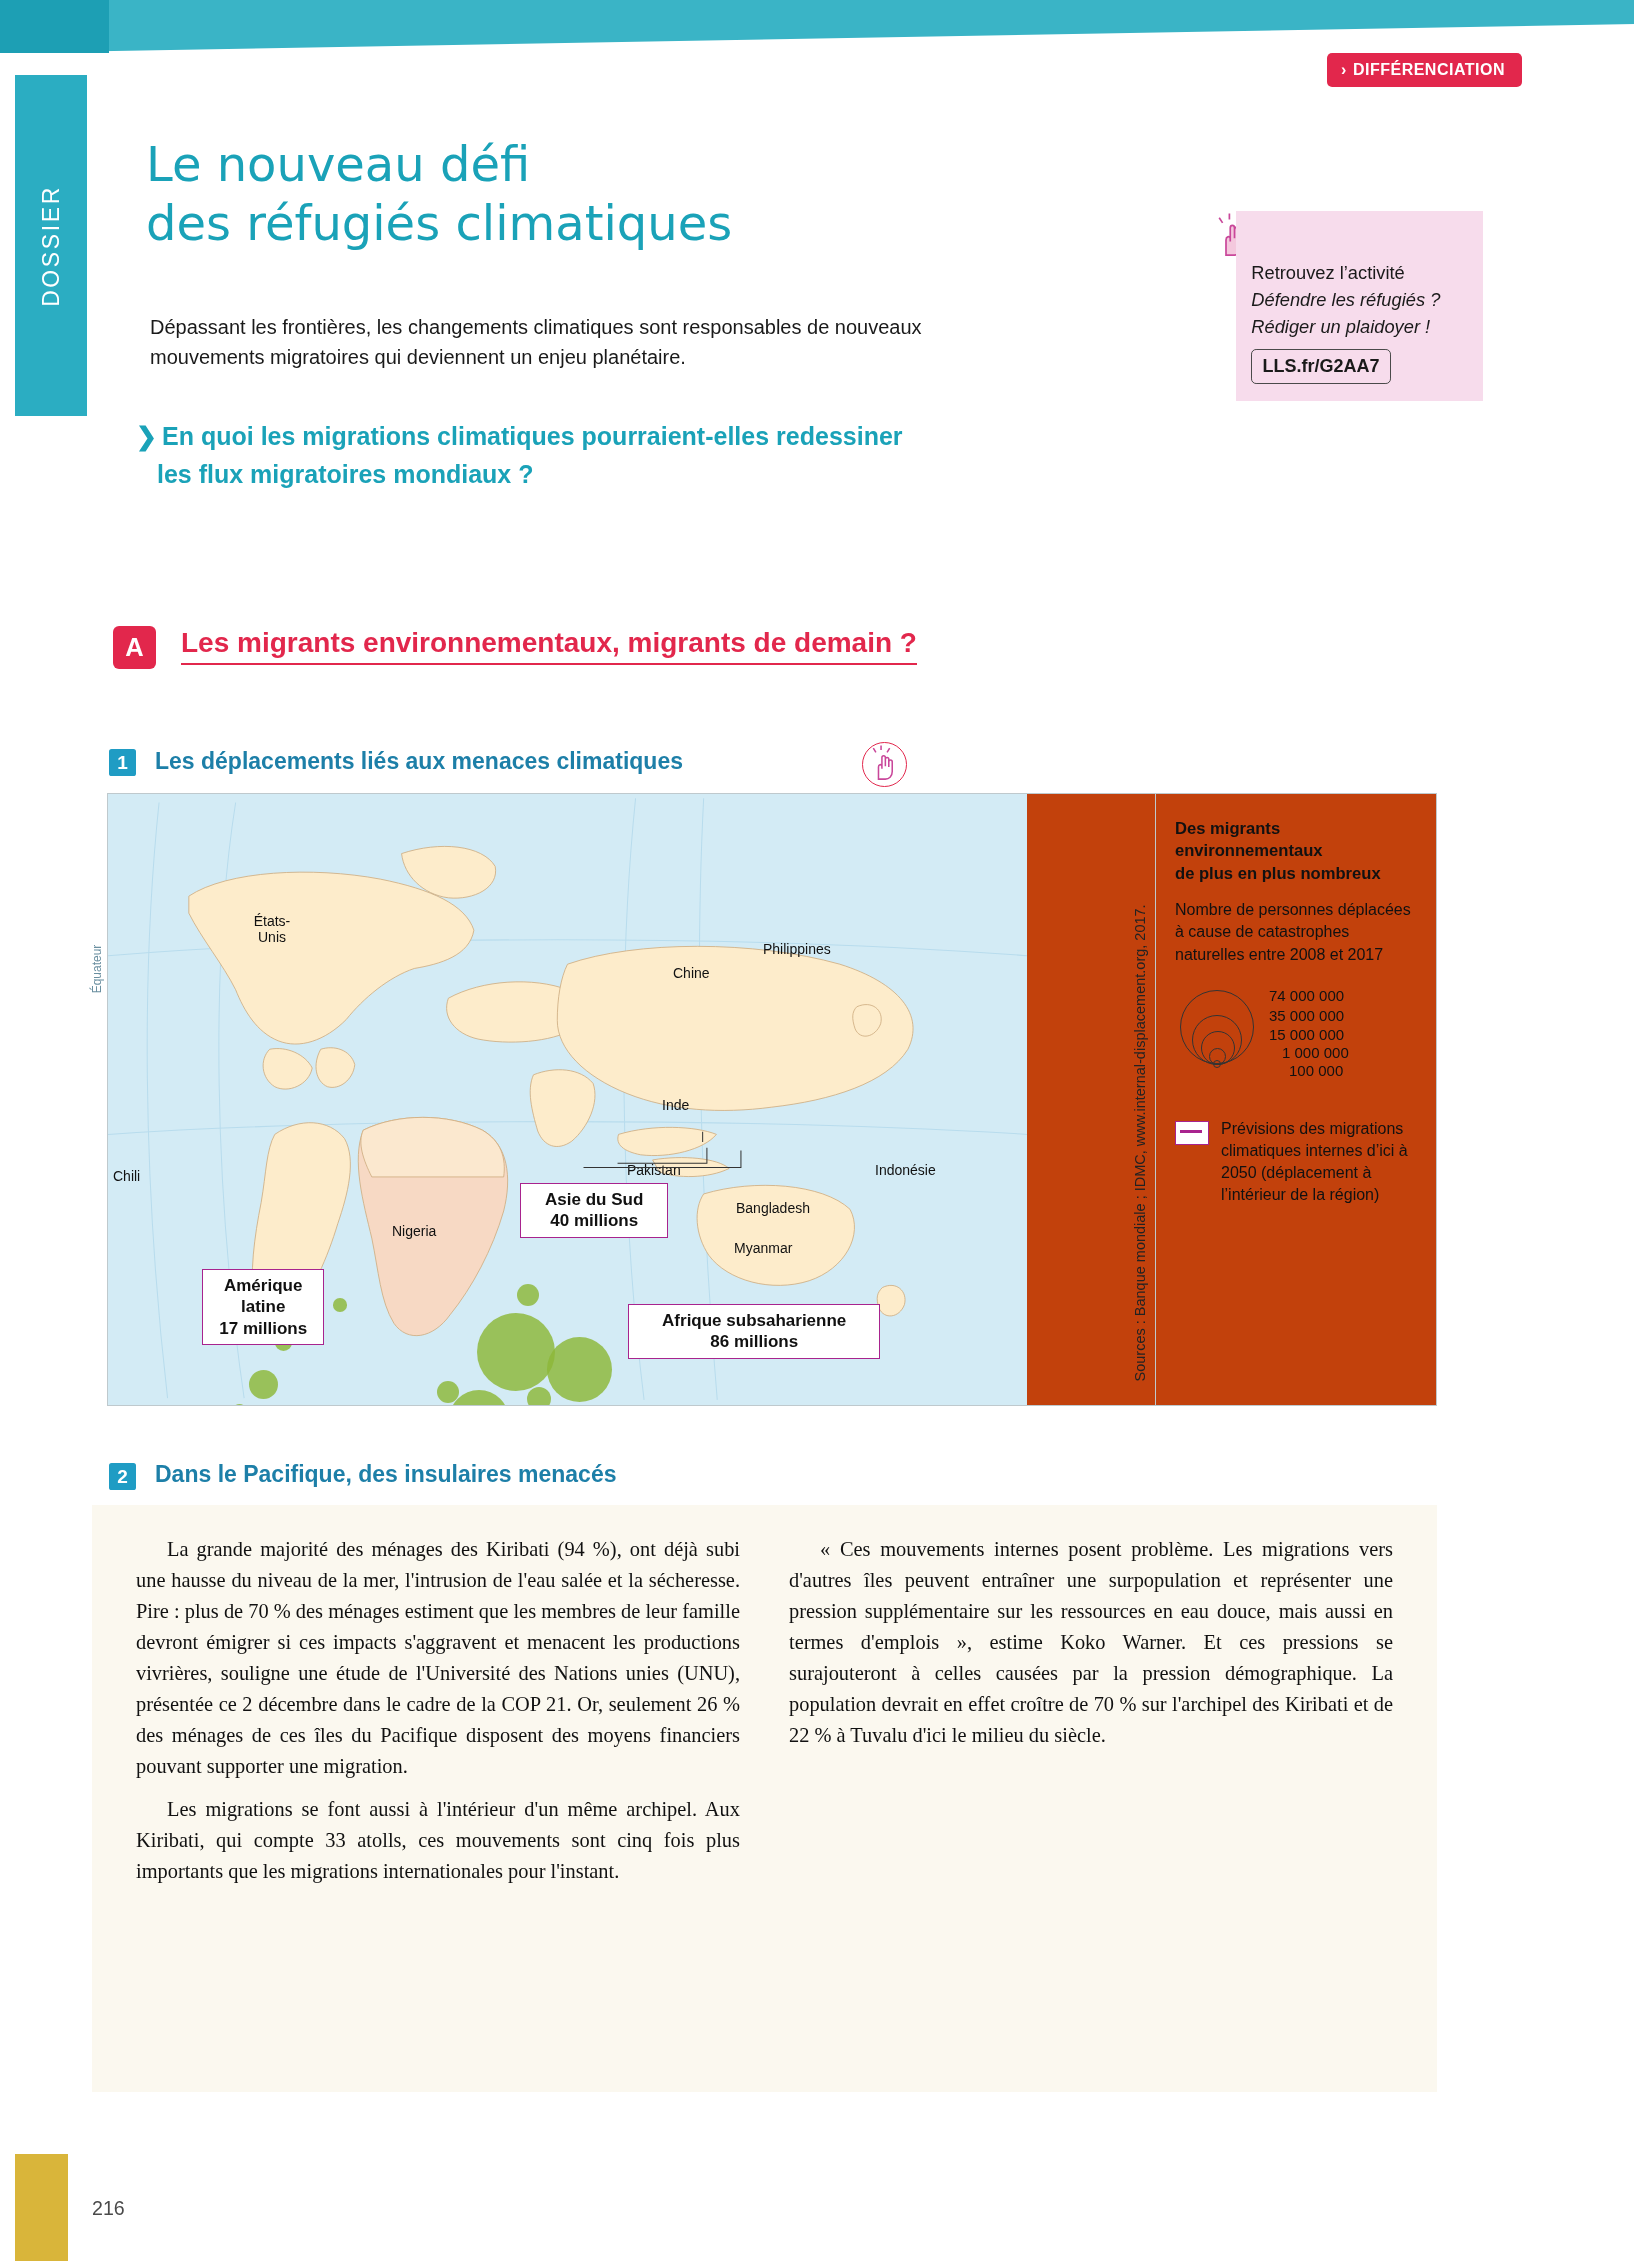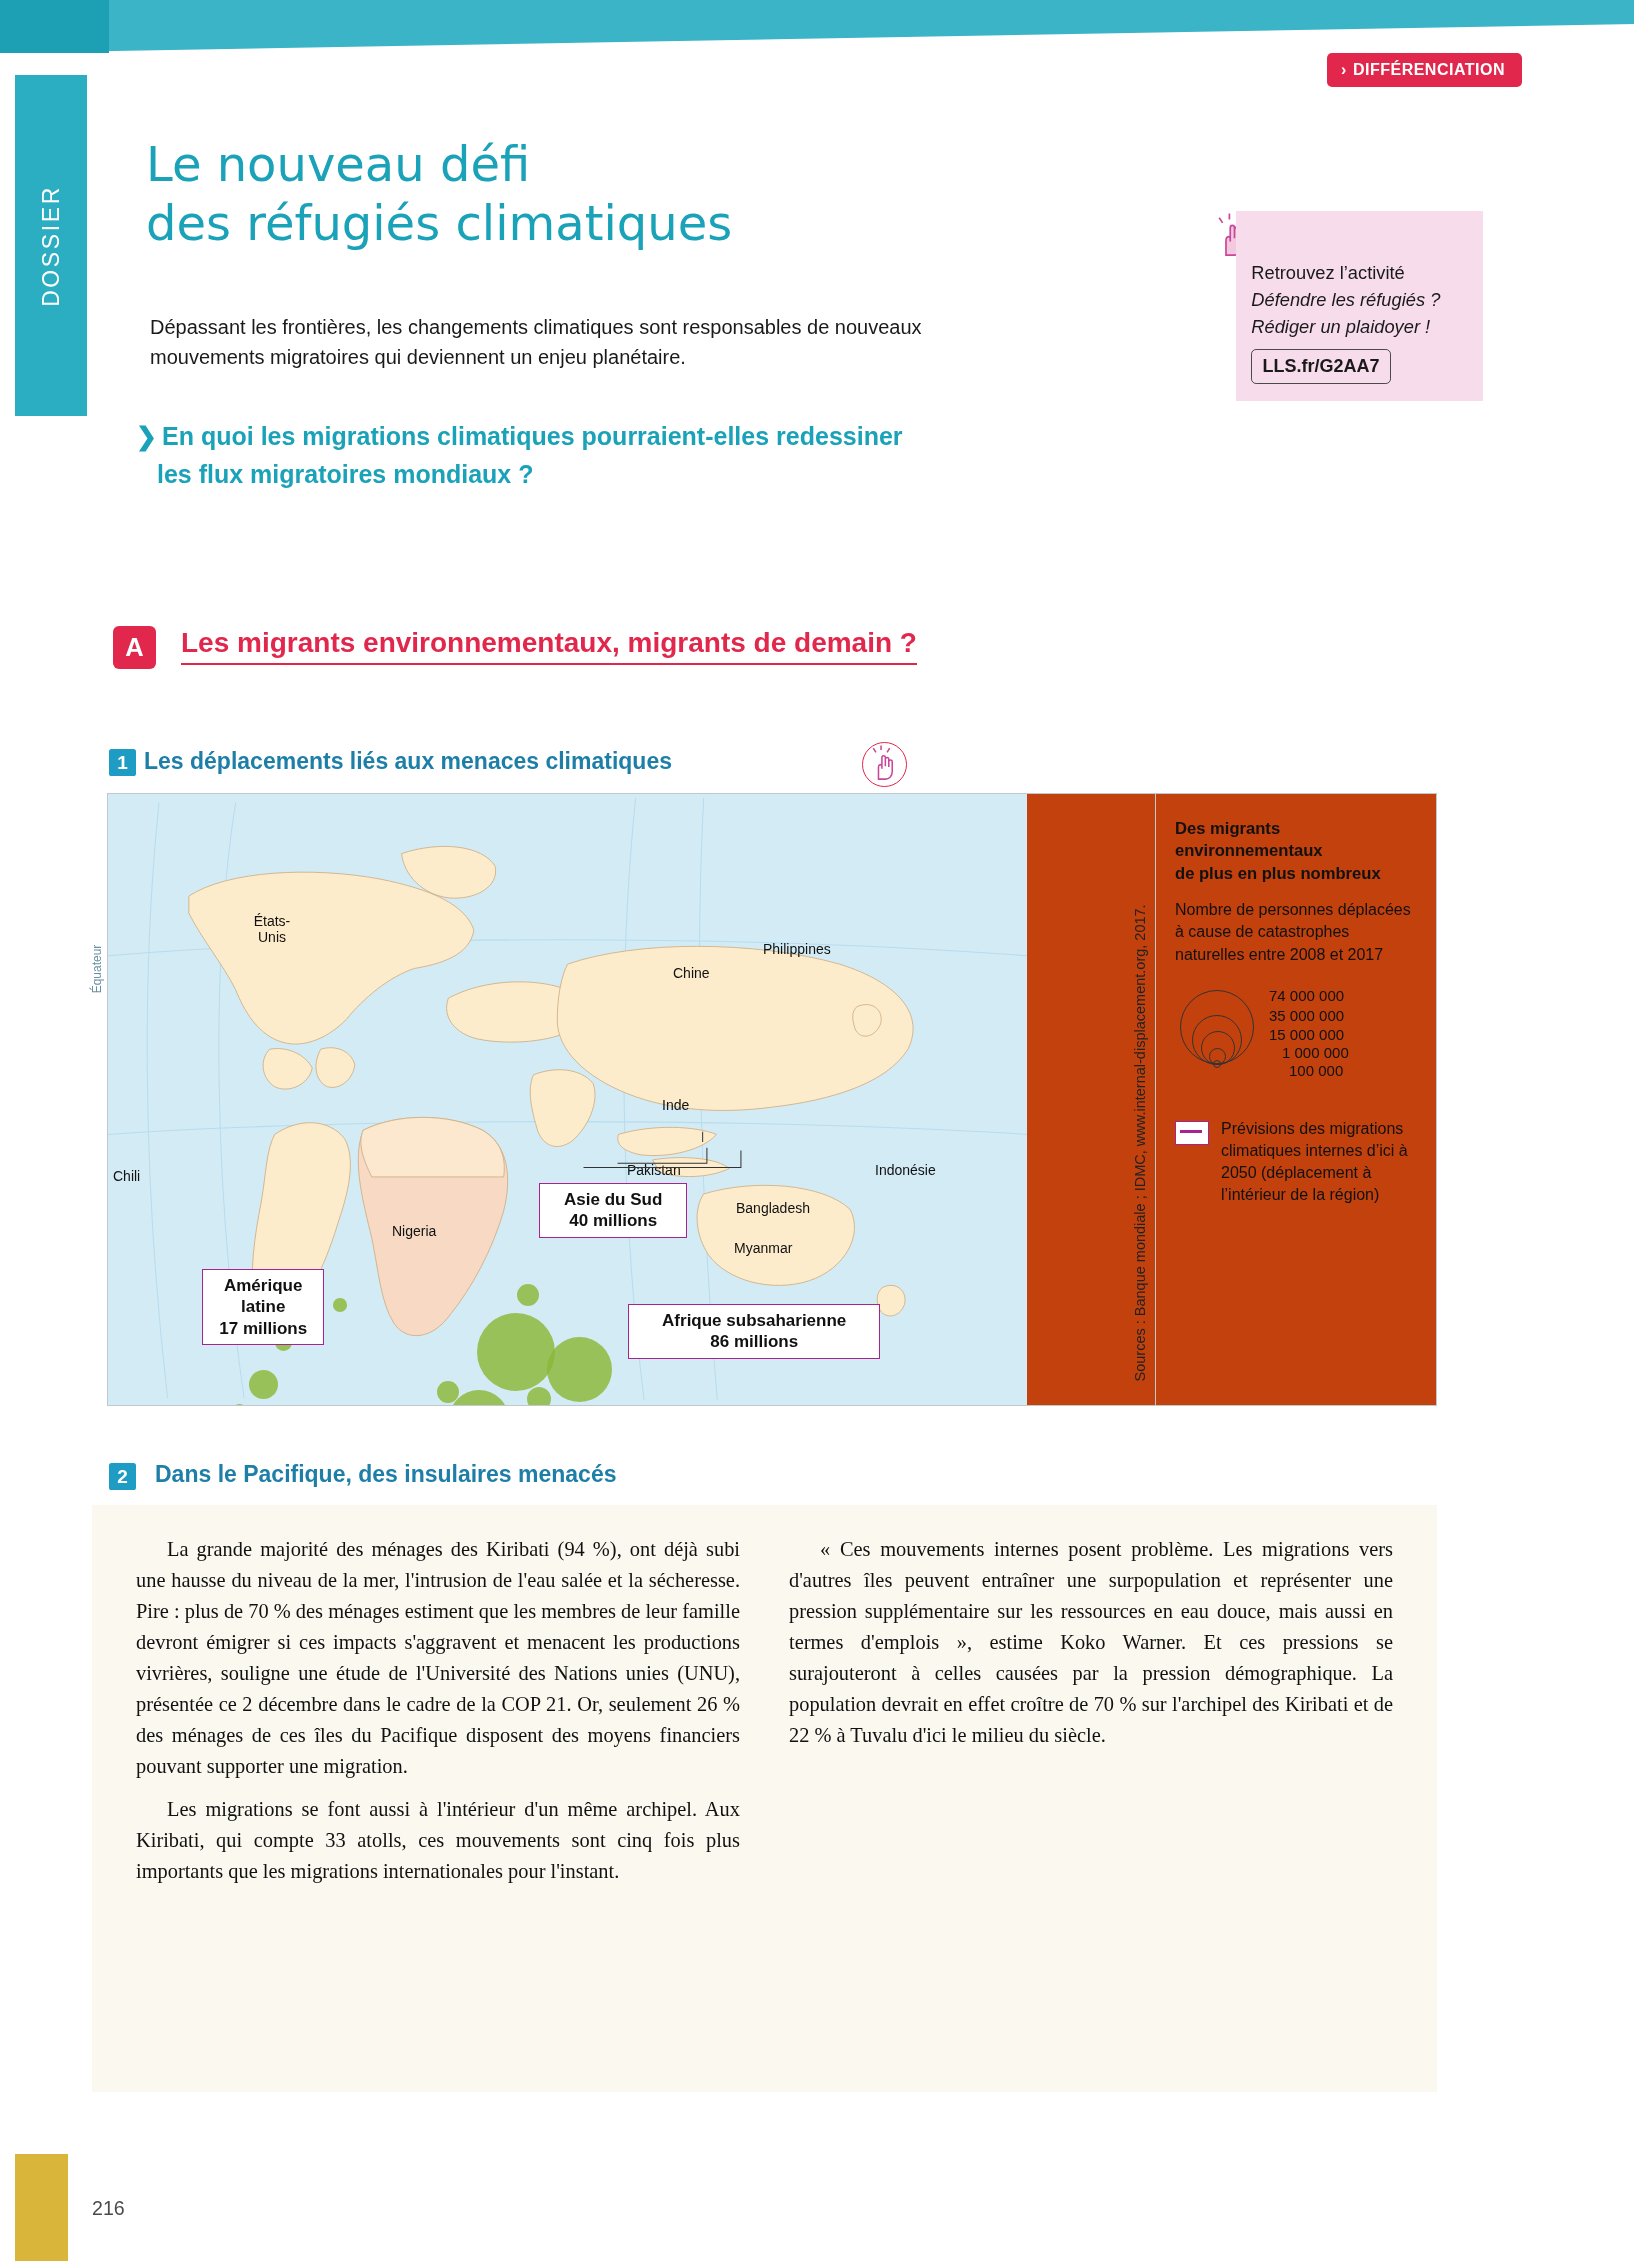--- a/index.html
+++ b/index.html
@@ -193,21 +193,21 @@
     background: #1f9cc4;
     color: #fff;
     font-size: 19px;
     font-weight: bold;
     text-align: center;
     line-height: 27px;
     border-radius: 2.6px;
   }
   .doc1-title {
     position: absolute;
-    left: 144px;
+    left: 155px;
     top: 748px;
     font-size: 23px;
     font-weight: bold;
     color: #1d7fa8;
   }
   .doc1-hand {
     position: absolute;
     left: 862px;
     top: 742px;
     width: 43px;
@@ -568,21 +568,21 @@
 <div class="equator-label" style="left:73px; top:962px;">Équateur</div>
 
 <svg style="position:absolute; left:107px; top:793px; width:919px; height:611px; pointer-events:none;" viewBox="0 0 1080 718" width="919" height="611">
   <g stroke="#333" stroke-width="1.2" fill="none">
     <path d="M705 417 L705 435 L600 435"></path>
     <path d="M745 420 L745 440 L560 440"></path>
     <path d="M700 398 L700 410"></path>
   </g>
 </svg>
 
-<div class="mapbox" style="left:539px; top:1183px; width:126px;">
+<div class="mapbox" style="left:520px; top:1183px; width:126px;">
   <span>Asie du Sud</span><br>
   <span>40 millions</span>
 </div>
 <div class="mapbox" style="left:628px; top:1304px; width:230px;">
   <span>Afrique subsaharienne</span><br>
   <span>86 millions</span>
 </div>
 <div class="mapbox" style="left:202px; top:1269px; width:100px;">
   <span>Amérique latine</span><br>
   <span>17 millions</span>

